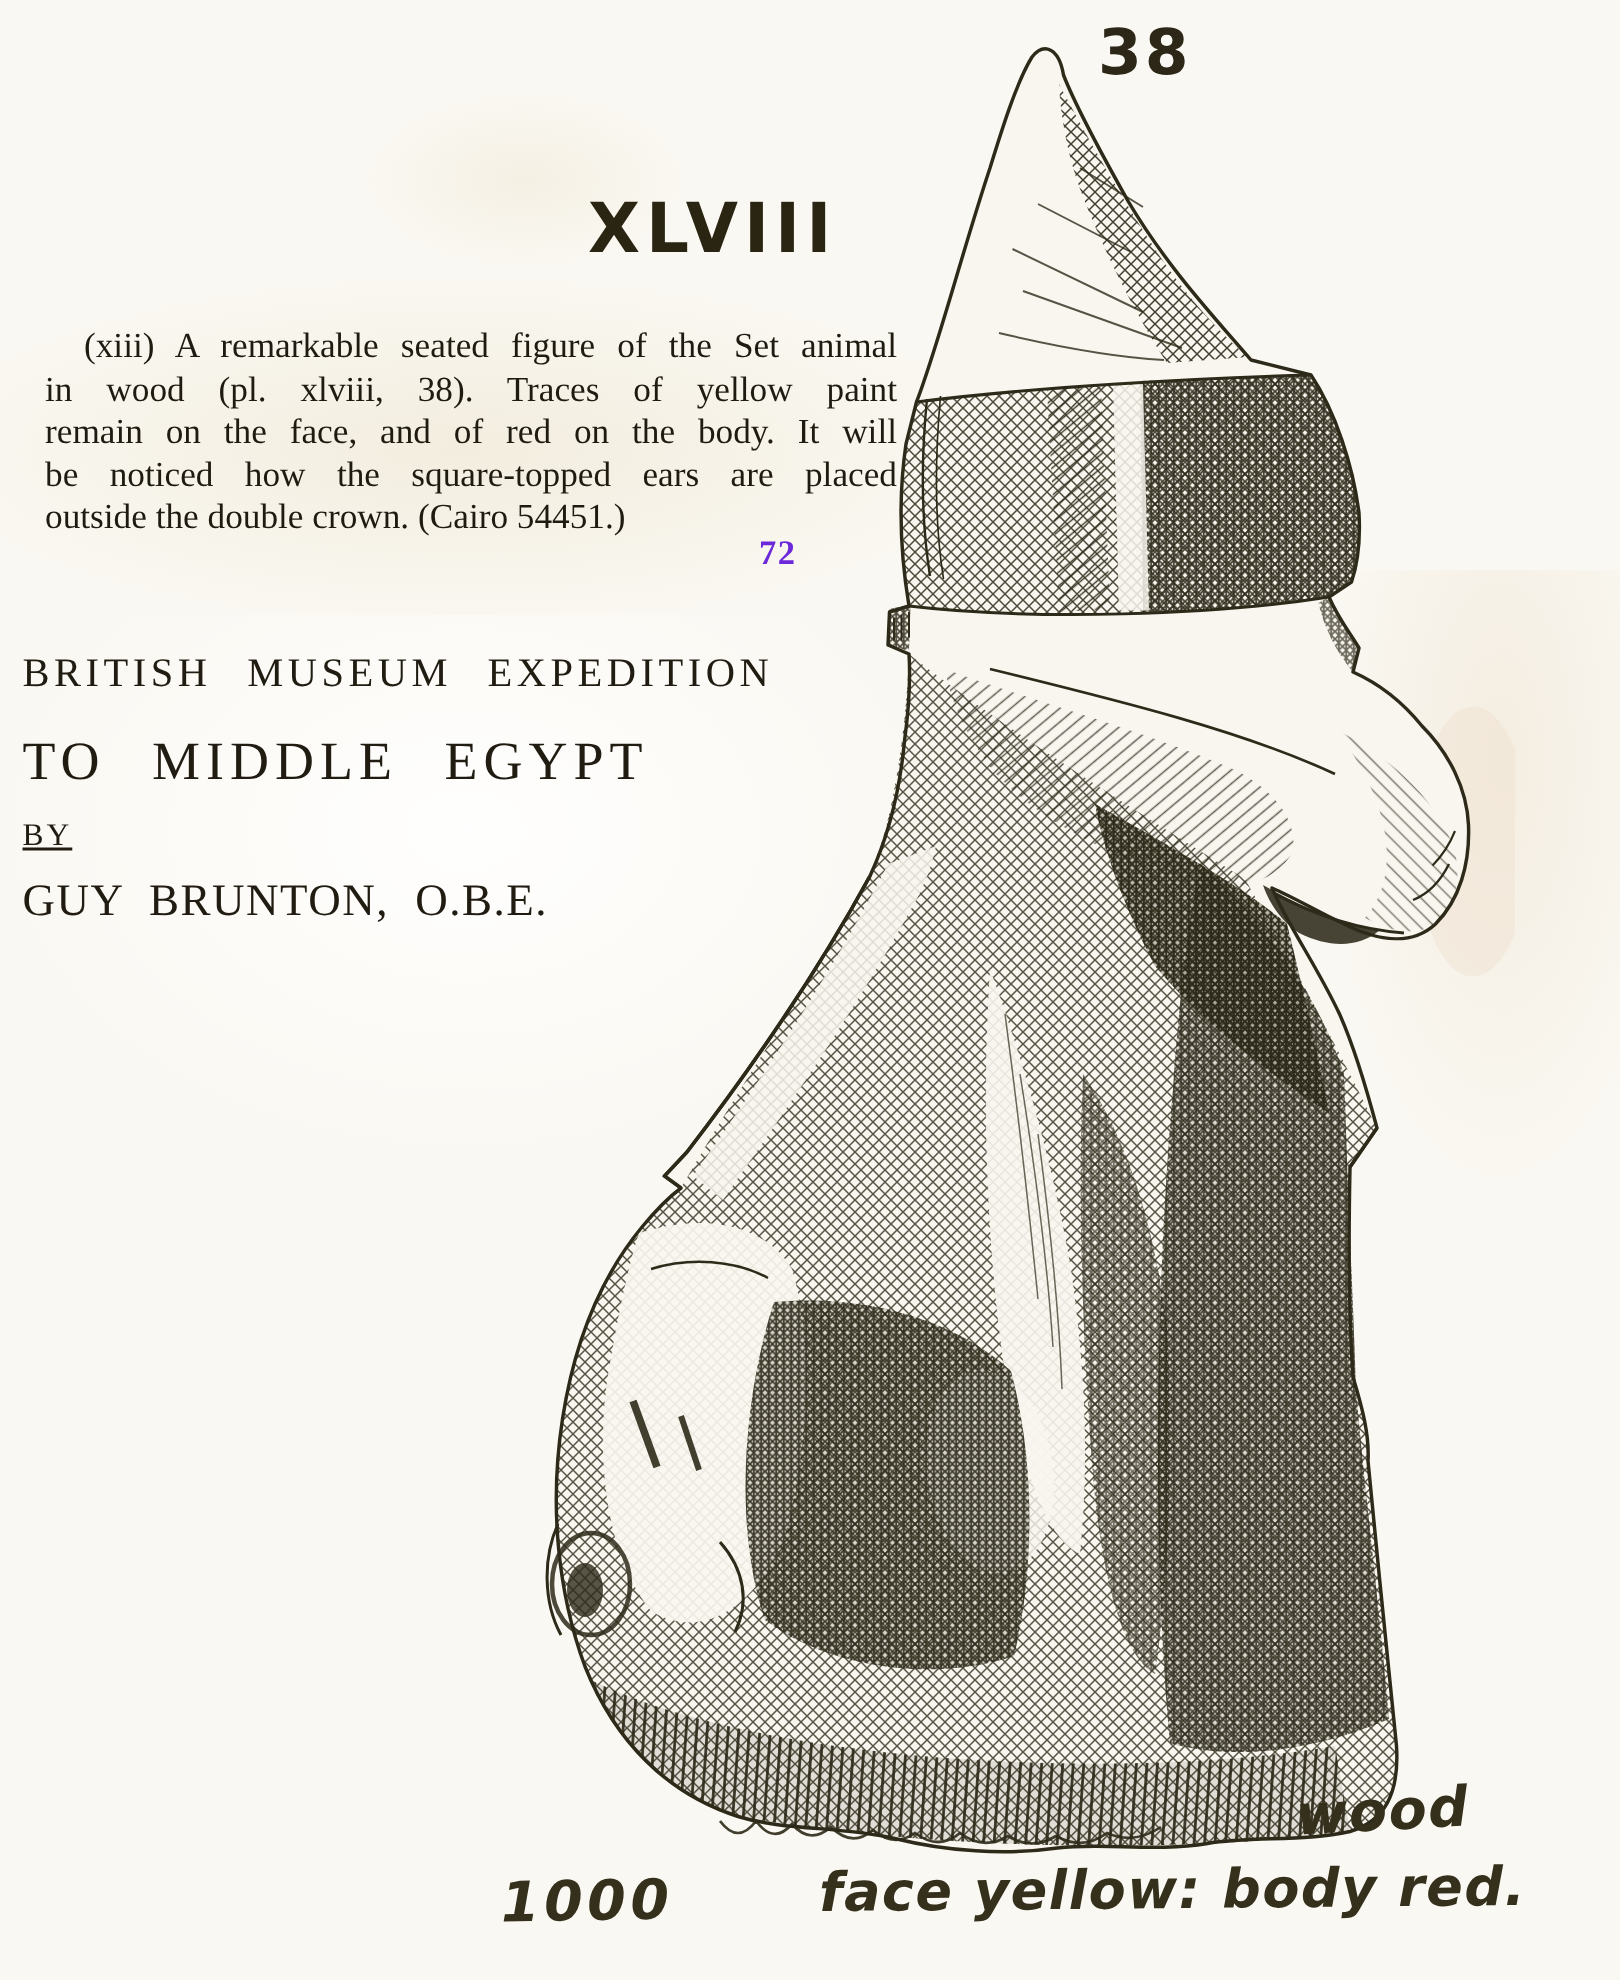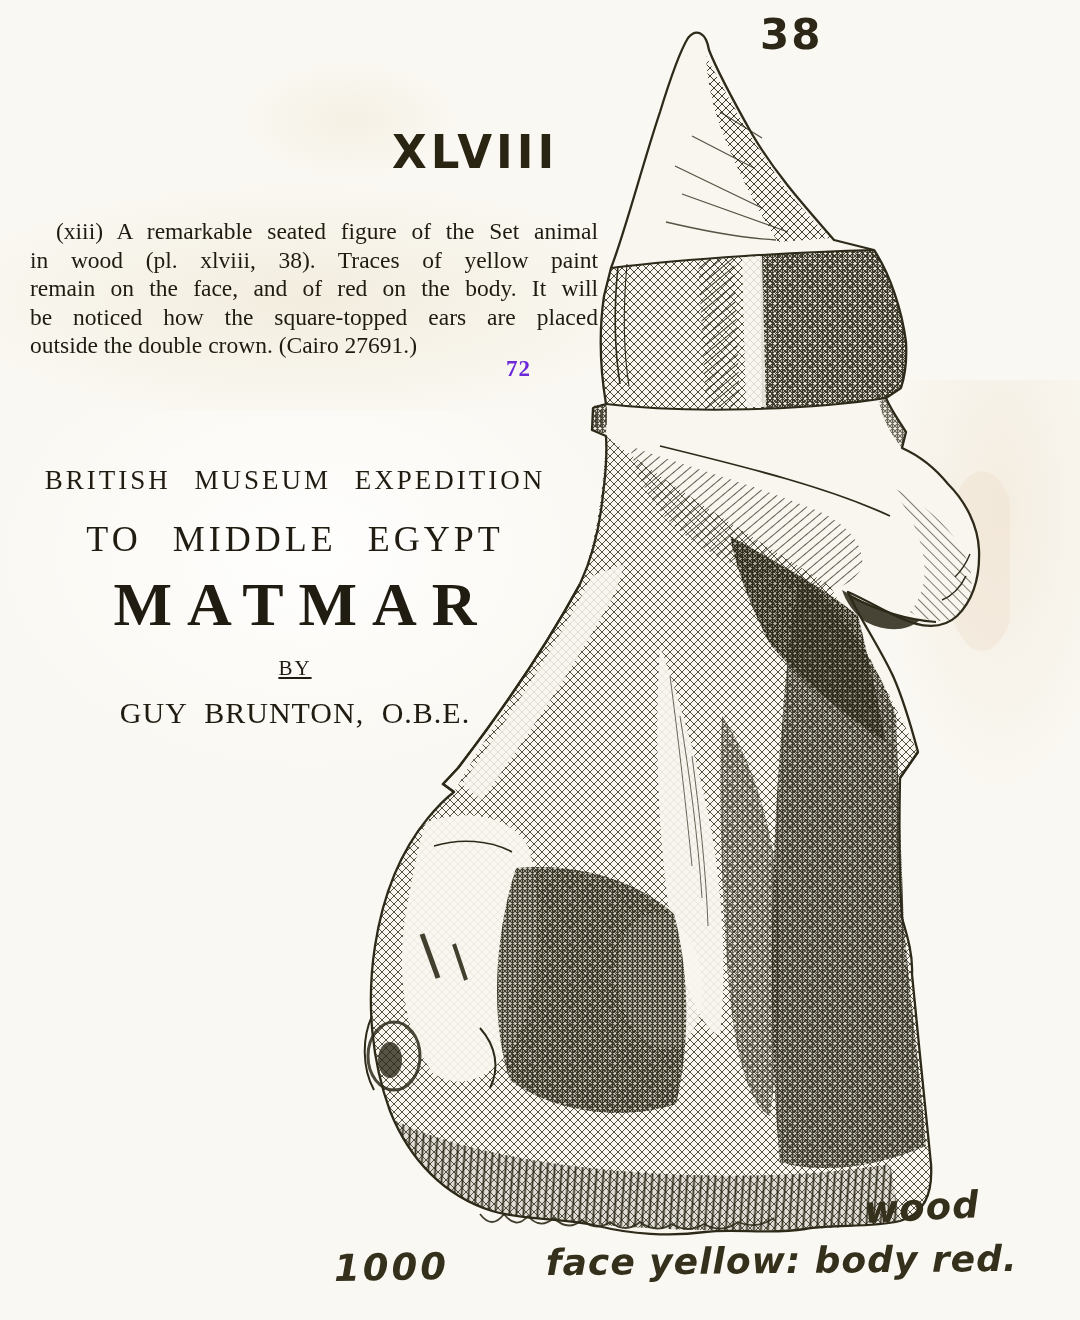--- a/index.html
+++ b/index.html
@@ -13,21 +13,21 @@
   .tone1{left:0;top:180px;width:680px;height:240px;
     background:radial-gradient(ellipse at 45% 50%, rgba(236,228,206,.55), rgba(236,228,206,0) 70%);}
   .tone2{left:0;top:410px;width:620px;height:360px;
     background:radial-gradient(ellipse at 50% 40%, rgba(255,255,255,.9), rgba(255,255,255,0) 75%);}
   .tone3{left:880px;top:380px;width:200px;height:420px;
     background:radial-gradient(ellipse at 60% 30%, rgba(238,226,208,.5), rgba(238,226,208,0) 70%);}
   .tone4{left:240px;top:60px;width:220px;height:120px;
     background:radial-gradient(ellipse, rgba(238,230,210,.45), rgba(238,230,210,0) 70%);}
 
   .plate-number{
-    position:absolute;left:760px;top:10px;
+    position:absolute;left:732px;top:10px;
     font-family:"DejaVu Sans","Liberation Sans",sans-serif;
     font-weight:800;font-size:42px;letter-spacing:2px;color:#2c2716;
   }
   .plate-roman{
     position:absolute;left:392px;top:126px;
     font-family:"DejaVu Sans","Liberation Sans",sans-serif;
     font-weight:800;font-size:45px;letter-spacing:4px;color:#2a2412;
     transform:scaleY(1.02);
   }
   .excerpt{
@@ -35,21 +35,21 @@
     font-size:23.5px;line-height:28.6px;color:#1f1b11;
   }
   .excerpt .line{text-align:justify;text-align-last:justify;white-space:normal;}
   .excerpt .line.first{text-indent:26px;}
   .excerpt .line.last{text-align-last:left;}
   .page-number{
     position:absolute;left:506px;top:356px;
     font-size:23px;font-weight:bold;color:#6d28d9;letter-spacing:1px;
   }
   .title-block{
-    position:absolute;left:15px;top:433px;width:560px;text-align:center;color:#211c12;margin-top:32px;
+    position:absolute;left:15px;top:433px;width:560px;color:#211c12;
   }
   .tb-line1{font-size:27px;letter-spacing:3px;word-spacing:14px;}
   .tb-line2{font-size:36px;letter-spacing:4px;word-spacing:18px;margin-top:22px;}
   .tb-years{font-size:20px;letter-spacing:5px;margin-top:25px;}
   .tb-title{font-size:62px;font-weight:bold;letter-spacing:15px;margin-top:9px;text-indent:15px;}
   .tb-by{font-size:21px;letter-spacing:2px;margin-top:16px;text-decoration:underline;}
   .tb-author{font-size:30px;letter-spacing:1px;word-spacing:9px;margin-top:15px;}
 
   .figure-wrap{position:absolute;left:330px;top:16px;width:680px;height:1240px;}
   .handnote{
@@ -71,28 +71,27 @@
 <div class="tone tone4"></div>
 
 <div class="plate-number">38</div>
 <div class="plate-roman">XLVIII</div>
 
 <div class="excerpt">
   <div class="line first">(xiii) A remarkable seated figure of the Set animal</div>
   <div class="line">in wood (pl. xlviii, 38).  Traces of yellow paint</div>
   <div class="line">remain on the face, and of red on the body.  It will</div>
   <div class="line">be noticed how the square-topped ears are placed</div>
-  <div class="line last">outside the double crown.  (Cairo 27691.)</div>
+  <div class="line last">outside the double crown.  (Cairo 54451.)</div>
 </div>
 <div class="page-number">72</div>
 
 <div class="title-block">
   <div class="tb-line1">BRITISH MUSEUM EXPEDITION</div>
   <div class="tb-line2">TO MIDDLE EGYPT</div>
-  <div class="tb-title">MATMAR</div>
   <div class="tb-by">BY</div>
   <div class="tb-author">GUY BRUNTON, O.B.E.</div>
 </div>
 
 <div class="figure-wrap">
 <svg width="680" height="1240" viewBox="0 0 680 1240" xmlns="http://www.w3.org/2000/svg" role="img" aria-label="Pen-and-ink drawing of a seated Set animal figure in wood, wearing the double crown with square-topped ears, facing right">
   <defs>
     <pattern id="hX" width="8" height="8" patternUnits="userSpaceOnUse">
       <path d="M0,0 L8,8 M8,0 L0,8" stroke="#2e2a1a" stroke-width="1"></path>
     </pattern>

